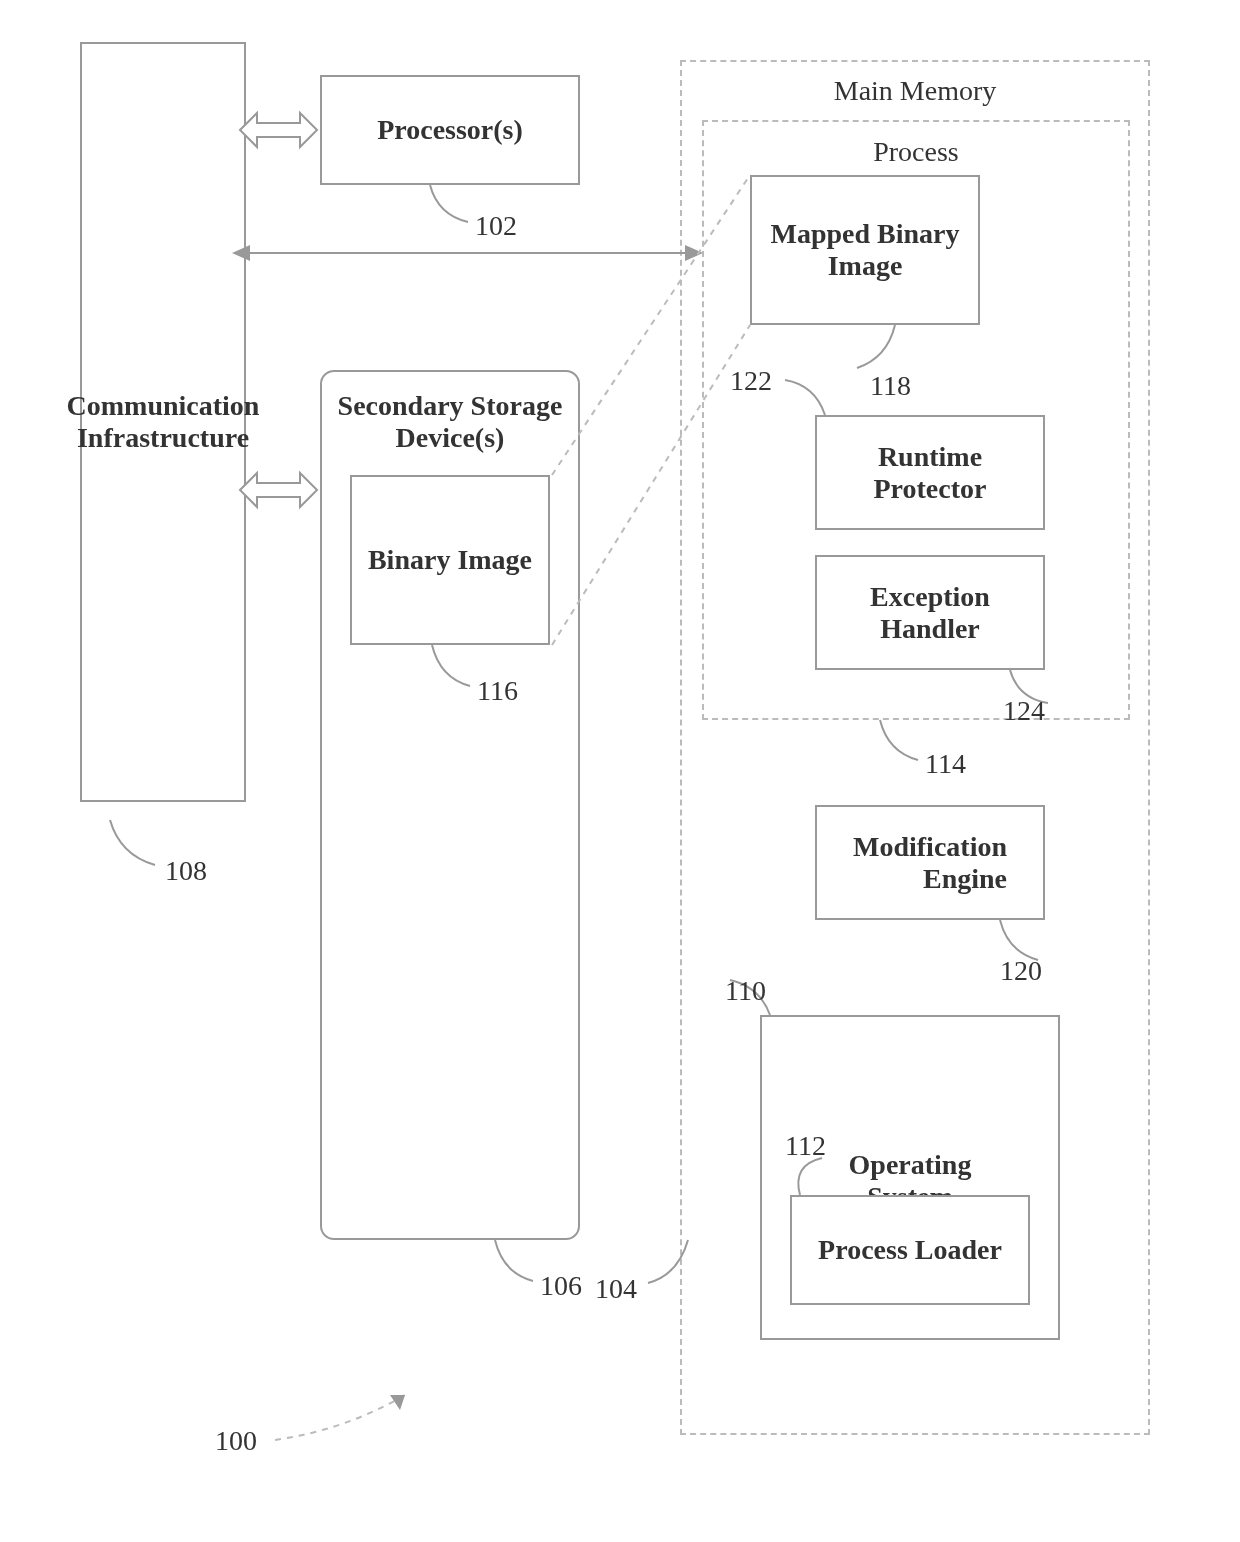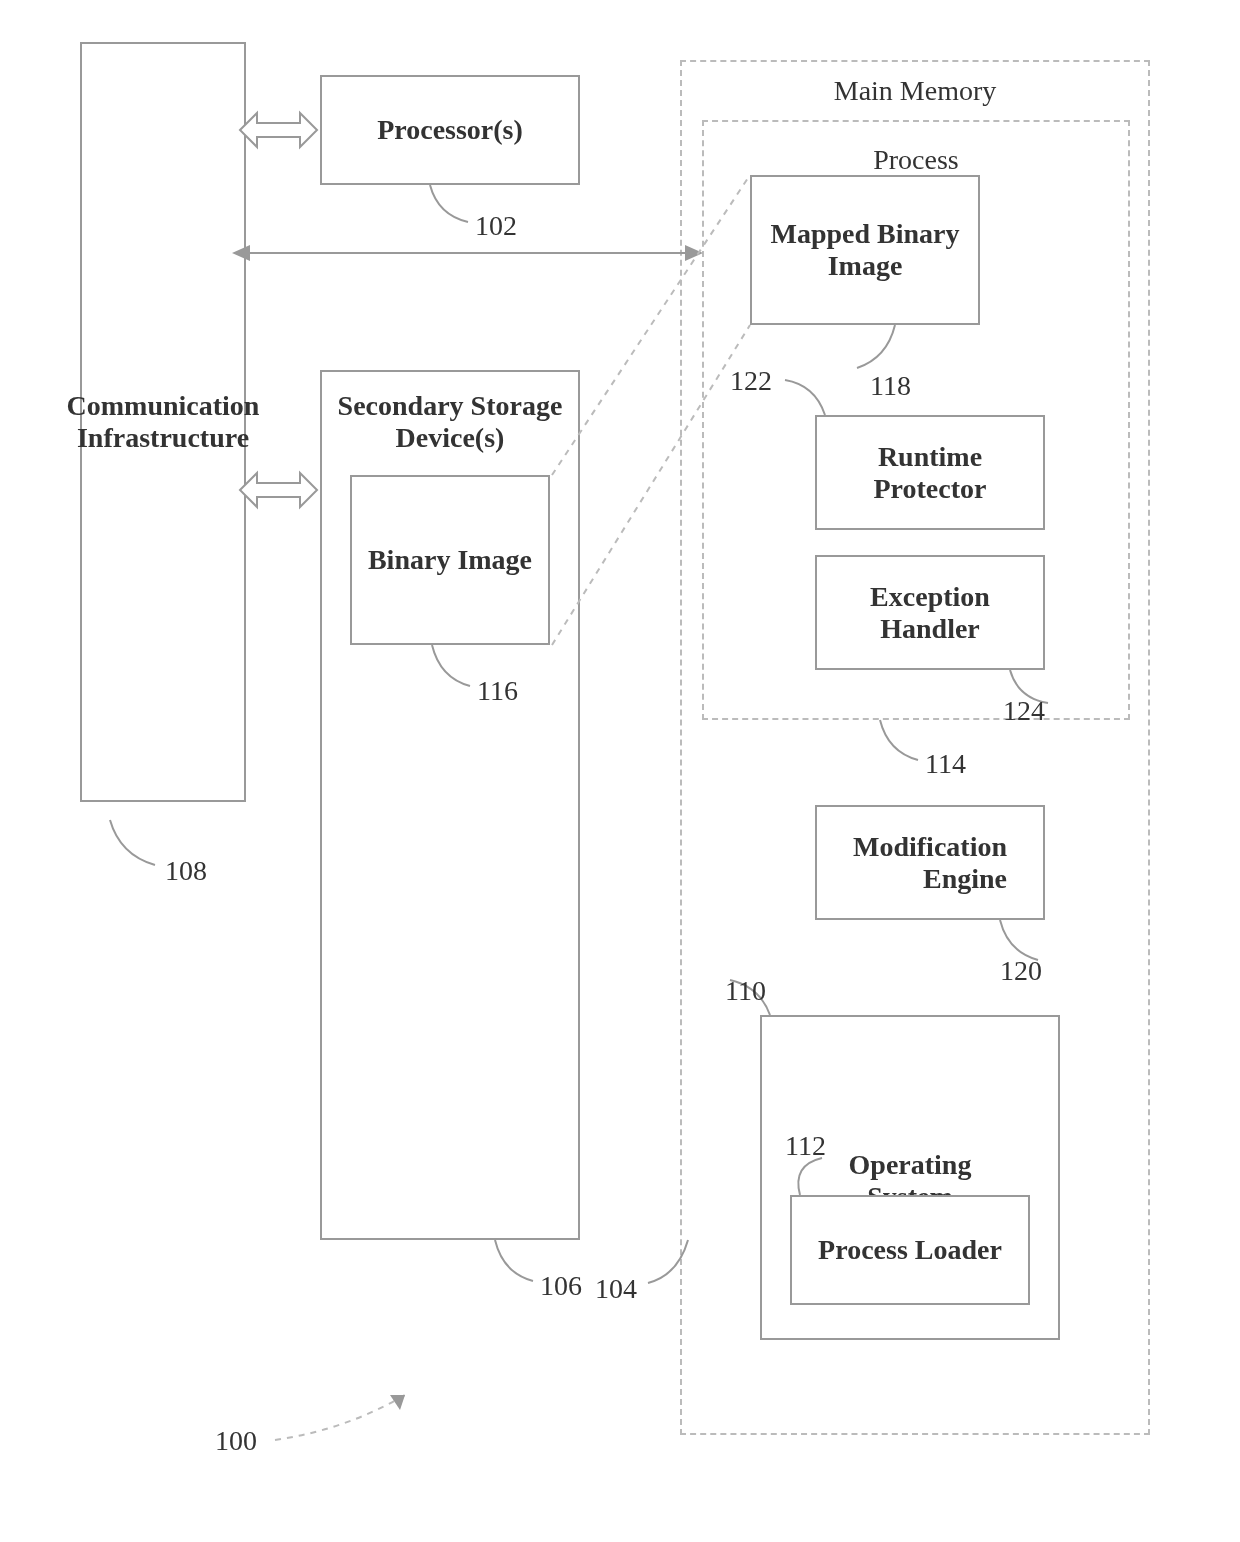--- a/index.html
+++ b/index.html
@@ -72,38 +72,38 @@
 
 <div class="box" style="left:80px; top:42px; width:166px; height:760px;">
   <span style="white-space:pre-line;">Communication
 Infrastructure</span>
 </div>
 
 <div class="box" style="left:320px; top:75px; width:260px; height:110px;">
   <span>Processor(s)</span>
 </div>
 
-<div class="box" style="left:320px; top:370px; width:260px; height:870px; justify-content:flex-start; padding-top:18px;">
+<div class="box" style="left:320px; top:370px; width:260px; height:870px; justify-content:flex-start; padding-top:18px;border-radius:14px;">
   <span style="white-space:pre-line;">Secondary Storage
 Device(s)</span>
 </div>
 
 <div class="box" style="left:350px; top:475px; width:200px; height:170px;">
   <span>Binary Image</span>
 </div>
 
 <div class="dashed-box" style="left:680px; top:60px; width:470px; height:1375px;">
 </div>
 <div class="label" style="left:680px; top:75px; width:470px;">
   <span>Main Memory</span>
 </div>
 
 <div class="dashed-box" style="left:702px; top:120px; width:428px; height:600px;">
 </div>
-<div class="label" style="left:702px; top:144px; width:428px;">
+<div class="label" style="left:702px; top:136px; width:428px;">
   <span>Process</span>
 </div>
 
 <div class="box" style="left:750px; top:175px; width:230px; height:150px;">
   <span style="white-space:pre-line;">Mapped Binary
 Image</span>
 </div>
 
 <div class="box" style="left:815px; top:415px; width:230px; height:115px;">
   <span style="white-space:pre-line;">Runtime

